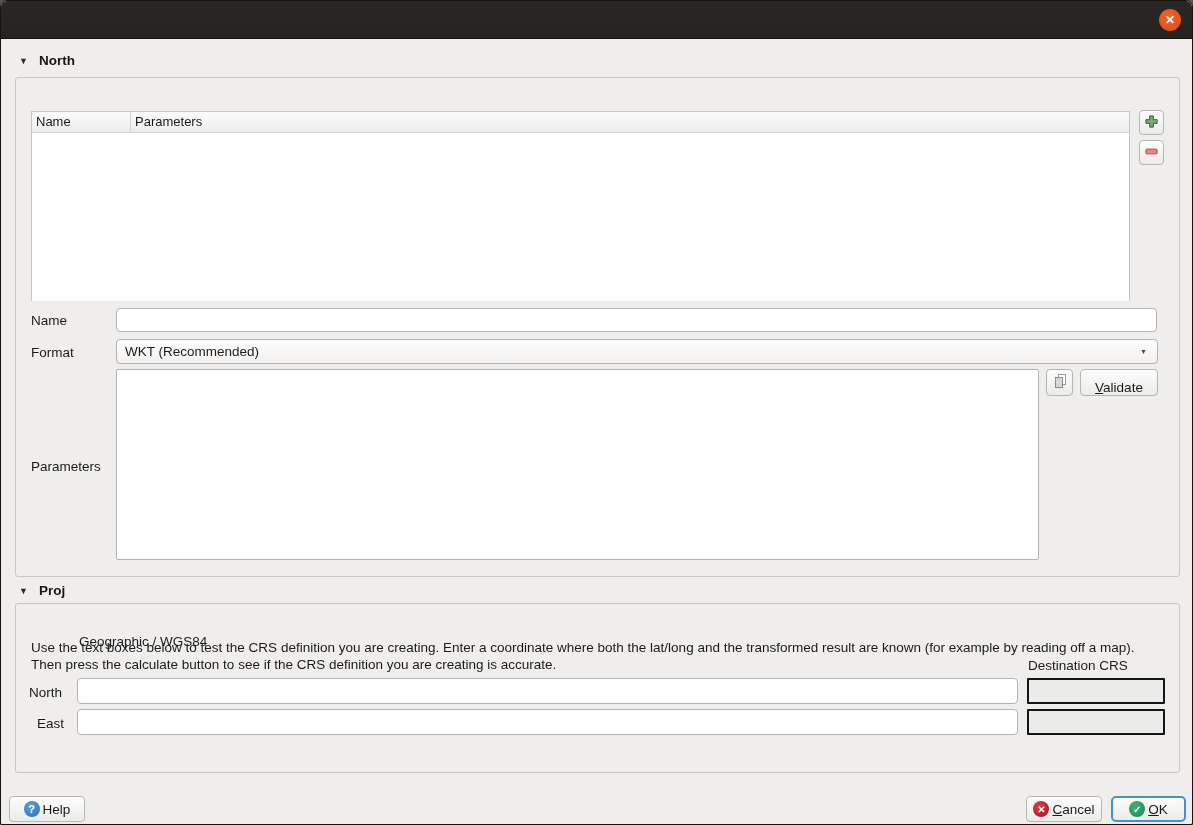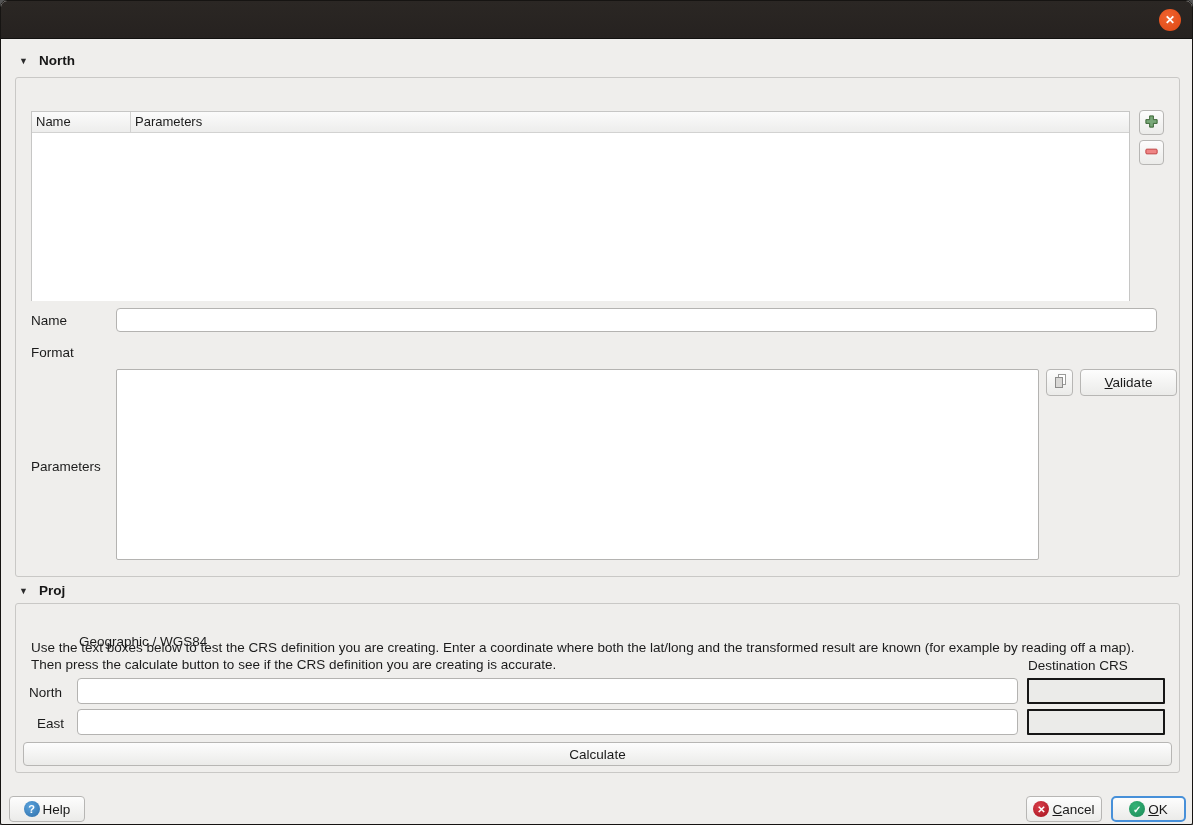--- a/index.html
+++ b/index.html
@@ -147,30 +147,34 @@
       <svg width="15" height="15" viewBox="0 0 16 16">
         <rect x="2" y="5.5" width="12" height="5" rx="1" fill="#ef8585" stroke="#bd3b3b" stroke-width="1"></rect>
       </svg>
     </span>
   </button>
 
   <div class="static-text" style="left:30px; top:311px;">Name</div>
   <input class="text-input" style="left: 115px; top: 307px; width: 1041px; height: 24px;" value="">
 
   <div class="static-text" style="left:30px; top:343px;">Format</div>
+  <div class="combo" style="left:115px; top:338px; width:1042px; height:25px;">
+    <span>WKT (Recommended)</span>
+    <span class="combo-arrow">▼</span>
+  </div>
 
   <button class="btn tool-btn" style="left:1045px; top:368px; width:27px; height:27px;">
     <span>
       <svg width="16" height="16" viewBox="0 0 16 16">
         <rect x="6.5" y="1.5" width="7" height="10" fill="#ffffff" stroke="#9b9b9a"></rect>
         <rect x="3.5" y="4.5" width="7" height="10" fill="#d9d8d6" stroke="#8c8c8b"></rect>
       </svg>
     </span>
   </button>
-  <button class="btn" style="position:absolute; left:1079px; top:368px; width:97px; height:27px;">
+  <button class="btn" style="position:absolute; left:1079px; top:368px; width:78px; height:27px;align-items:flex-end;">
     <span class="mnemonic"><u>V</u>alidate</span>
   </button>
 
   <div class="static-text" style="left:30px; top:457px;">Parameters</div>
   <textarea class="params-area" style=""></textarea>
 
   <div class="group-header" style="left:18px; top:582px;">
     <span class="tri">▼</span>
     <span>Proj</span>
   </div>
@@ -183,23 +187,20 @@
   <div class="static-text" style="left:1027px; top:656px;">Destination CRS</div>
 
   <div class="static-text" style="left:28px; top:683px;">North</div>
   <input class="text-input" style="left: 76px; top: 677px; width: 941px; height: 26px;" value="">
   <div class="result-box" style="left:1026px; top:677px; width:138px; height:26px;"></div>
 
   <div class="static-text" style="left:36px; top:714px;">East</div>
   <input class="text-input" style="left: 76px; top: 708px; width: 941px; height: 26px;" value="">
   <div class="result-box" style="left:1026px; top:708px; width:138px; height:26px;"></div>
 
-  <button class="btn" style="position:absolute; left:22px; top:741px; width:1149px; height:24px;">
-    <span>Calculate</span>
-  </button>
 
   <button class="btn" style="position:absolute; left:8px; top:795px; width:76px; height:26px;">
     <span class="icon-circle help-circle">?</span>
     <span>Help</span>
   </button>
 
   <button class="btn" style="position:absolute; left:1025px; top:795px; width:76px; height:26px;">
     <span class="icon-circle cancel-circle">✕</span>
     <span class="mnemonic"><u>C</u>ancel</span>
   </button>

